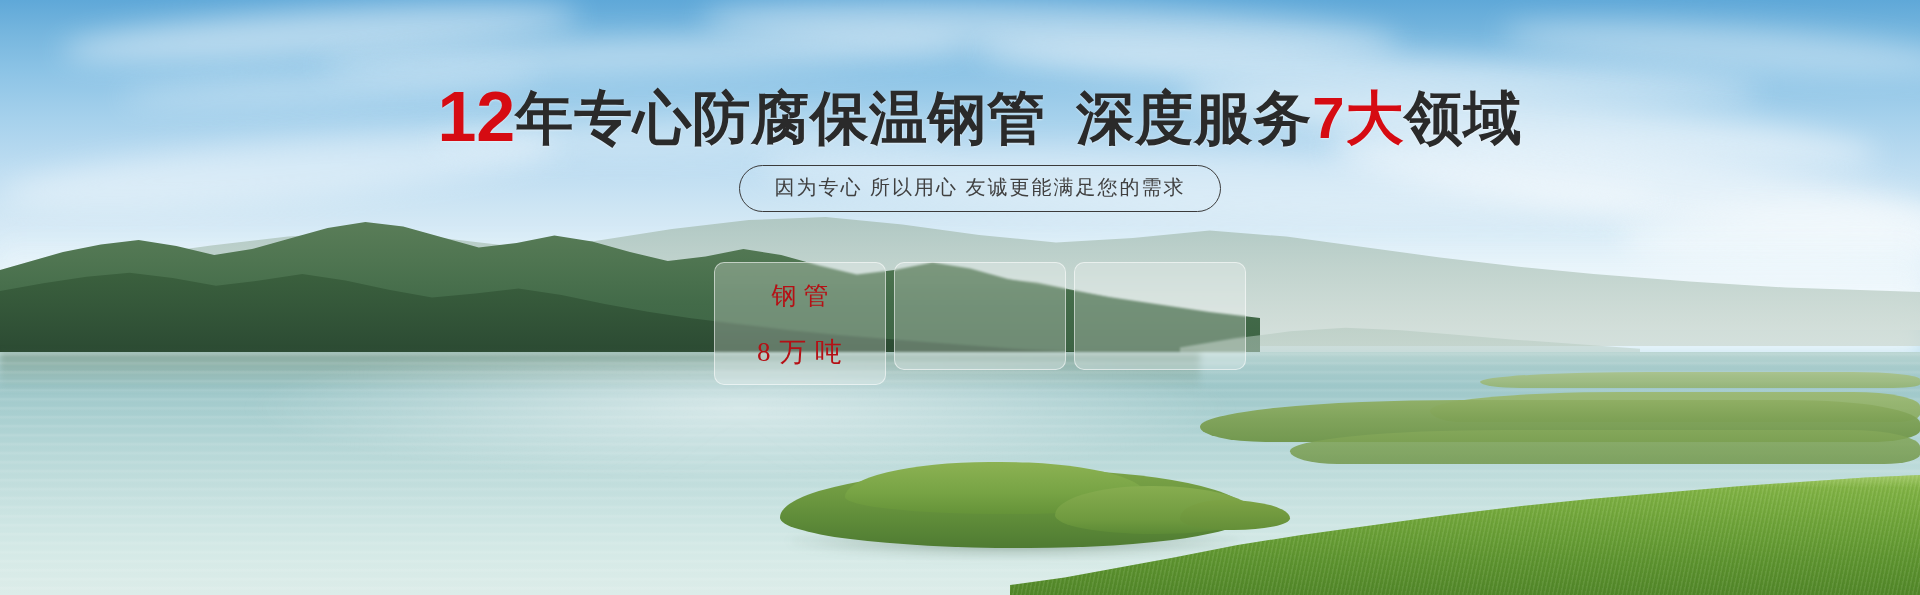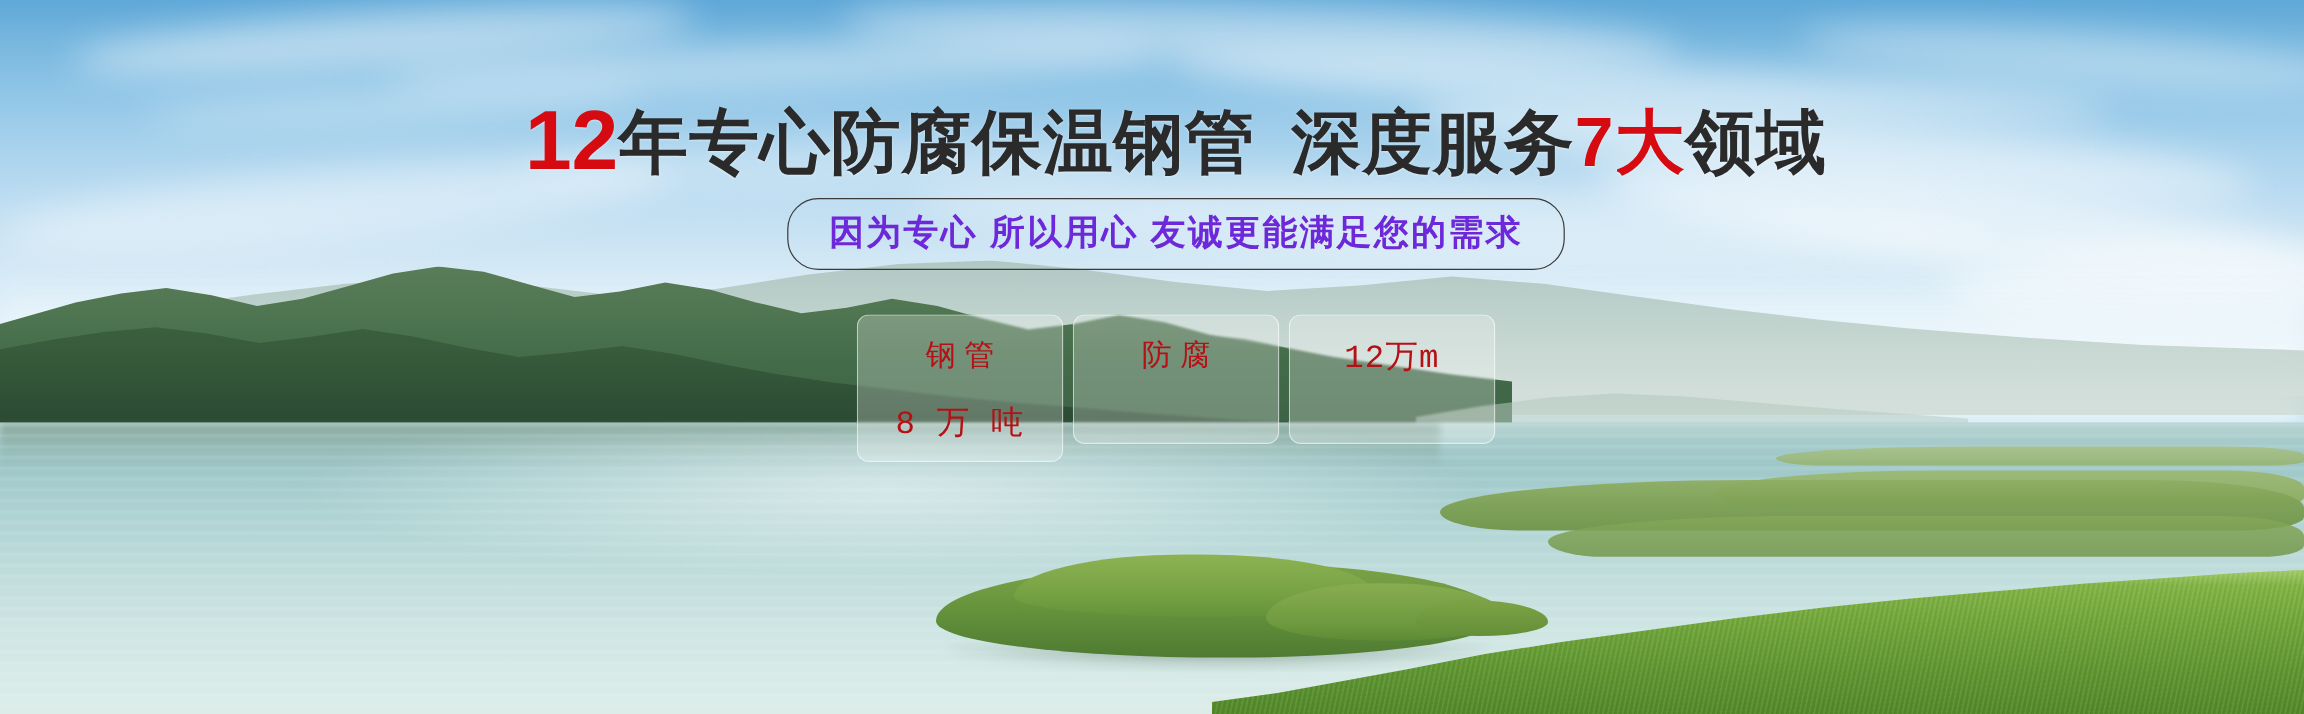--- a/index.html
+++ b/index.html
@@ -259,27 +259,26 @@
   .headline .gap { display:inline-block; width:30px; }
 
   .subtitle-wrap {
     position:absolute; left:0; top:165px; width:1920px;
     display:flex; justify-content:center;
   }
   .subtitle {
     border:1.6px solid #3b3b3b;
     border-radius:26px;
     padding:8px 34px 10px;
-    font-size:29px;
-    color:#6d28d9;
+    font-size:20px;
+    color:#404040;
     letter-spacing:2px;
     white-space:nowrap;
     font-family:"Liberation Sans", sans-serif;
     background:transparent;
-    font-weight:bold;
   }
 
   .stats {
     position:absolute; left:0; top:262px; width:1920px;
     display:flex; justify-content:center; align-items:flex-start;
     gap:8px;
   }
   .stat-card {
     width:172px;
     min-height:108px;
@@ -295,21 +294,21 @@
     color:#b51015;
     letter-spacing:7px;
     text-indent:7px;
     margin-bottom:22px;
     font-family:"Liberation Sans", sans-serif;
   }
   .stat-value {
     font-size:27px;
     color:#b51015;
     letter-spacing:1px;
-    font-family:Liberation Mono, monospace;
+    font-family:Liberation Serif, serif;
     white-space:nowrap;
   }
   .stat-value sup { font-size:15px; vertical-align:super; }
 </style>
 </head>
 <body>
 
 <div id="banner">
 
   <div class="sky"></div>
@@ -364,22 +363,20 @@
     </div>
 
     <div class="stats">
 
       <div class="stat-card">
         <div class="stat-label">钢管</div>
         <div class="stat-value"><span>8 万 吨</span><sup></sup></div>
       </div>
 
       <div class="stat-card">
-        <div class="stat-label">防腐</div>
       </div>
 
       <div class="stat-card">
-        <div class="stat-value"><span>12万m</span><sup></sup></div>
       </div>
 
     </div>
   </div>
 </div>
 
 </body></html>

